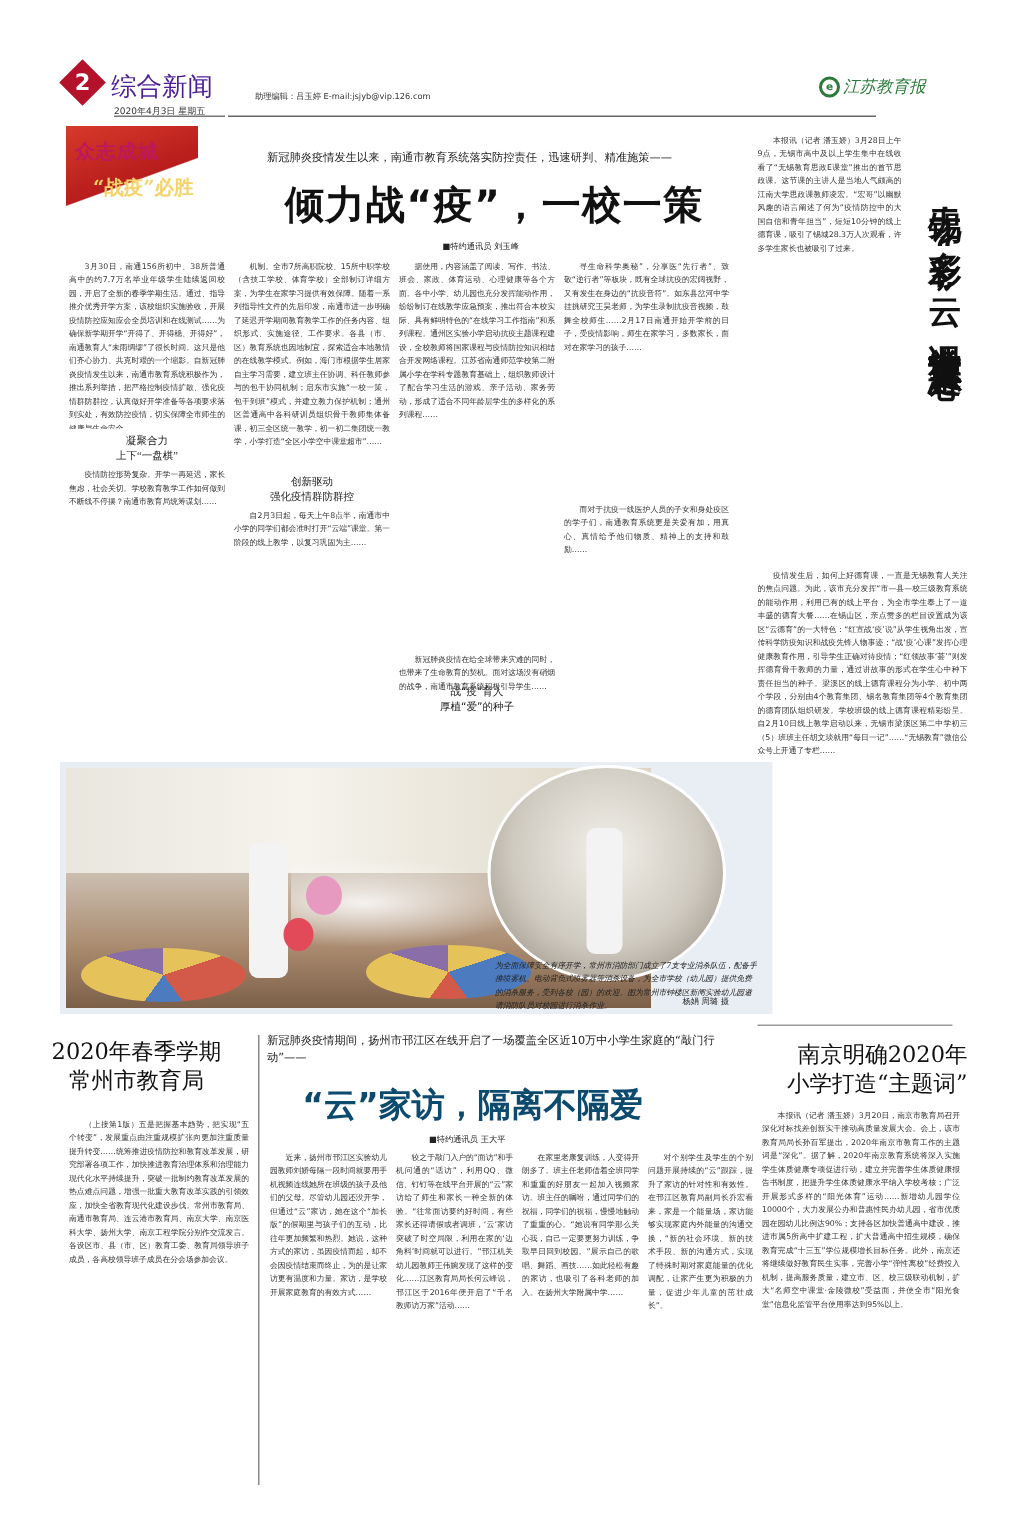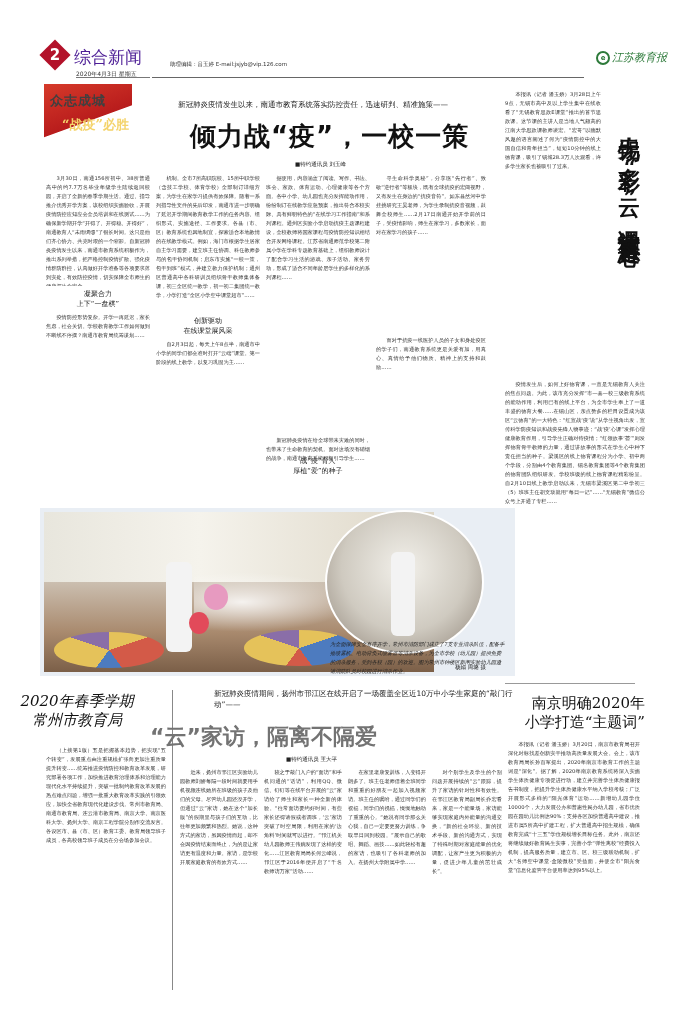--- a/index.html
+++ b/index.html
@@ -4,43 +4,43 @@
 <style>
   html,body{margin:0;padding:0;background:#fff;}
   body{width:679px;height:1024px;position:relative;overflow:hidden;font-family:"DejaVu Serif",serif;color:#222;}
   .abs{position:absolute;}
   .pg-diamond{left:44px;top:44px;width:22px;height:22px;background:#b3122a;transform:rotate(45deg);}
   .pg-num{left:44px;top:44px;width:22px;height:22px;color:#fff;font:bold 15px "DejaVu Sans",sans-serif;text-align:center;line-height:22px;}
   .section-name{left:74px;top:46px;font:17px "DejaVu Sans",sans-serif;color:#4c1d95;}
   .date-line{left:76px;top:70px;font:6px "DejaVu Sans",sans-serif;color:#333;}
   .editor-line{left:170px;top:61px;font:5.5px "DejaVu Sans",sans-serif;color:#333;}
   .rule{height:1px;background:#777;}
-  .logo{left:596px;top:50px;font:11px "DejaVu Serif",serif;color:#2d7a3a;font-style:italic;}
+  .logo{left:546px;top:50px;font:11px "DejaVu Serif",serif;color:#2d7a3a;font-style:italic;}
   .logo-e{display:inline-block;width:10px;height:10px;border-radius:50%;border:2px solid #2d7a3a;color:#2d7a3a;font:bold 7px "DejaVu Sans",sans-serif;text-align:center;line-height:10px;margin-right:2px;vertical-align:middle;}
   .banner{left:44px;top:84px;width:88px;height:64px;background:linear-gradient(160deg,#d63a2a 0%,#b81c1c 55%,#fff 56%);}
-  .banner-t1{left:50px;top:92px;font:bold 13px "DejaVu Serif",serif;color:#404040;letter-spacing:1px;}
+  .banner-t1{left:50px;top:92px;font:bold 13px "DejaVu Serif",serif;color:#be185d;letter-spacing:1px;}
   .banner-t2{left:62px;top:116px;font:bold 13px "DejaVu Serif",serif;color:#f4d36a;}
   .kicker{left:178px;top:100px;font:7.5px "DejaVu Sans",sans-serif;color:#222;white-space:nowrap;}
   .headline{left:190px;top:119px;font:bold 26px "DejaVu Sans",sans-serif;color:#111;letter-spacing:1px;white-space:nowrap;}
   .byline{font:5.5px "DejaVu Sans",sans-serif;color:#222;white-space:nowrap;}
   .col{font:5.2px/9px "DejaVu Sans",sans-serif;color:#333;text-align:justify;overflow:hidden;}
   .col p{margin:0;text-indent:2em;}
   .subhead{font:7px/10px "DejaVu Sans",sans-serif;color:#222;text-align:center;}
   .vhead{left:612px;top:122px;width:30px;font:bold 22px/25px "DejaVu Serif",serif;color:#111;writing-mode:vertical-rl;text-orientation:upright;letter-spacing:2px;}
   .photo{left:44px;top:512px;width:390px;height:160px;background:linear-gradient(180deg,#d9dad5 0%,#cfc5b8 40%,#a98a6e 75%,#7b5f48 100%);overflow:hidden;}
   .photo-frame{left:40px;top:508px;width:475px;height:168px;background:#e9eef4;}
   .circle{left:325px;top:510px;width:155px;height:140px;border-radius:50%;background:radial-gradient(circle at 50% 40%,#f2f0ea 0%,#cfcac0 55%,#8d8276 100%);border:2px solid #fff;}
   .person{background:#f3f3f3;border-radius:6px;}
   .table-top{border-radius:50%;}
   .balloon{border-radius:50%;}
   .caption{left:330px;top:640px;width:176px;font:italic 5.2px/9px "DejaVu Serif",serif;color:#222;}
   .caption-credit{left:455px;top:664px;font:5.5px "DejaVu Sans",sans-serif;color:#222;}
   .art-title{font:15px/19px "DejaVu Serif",serif;color:#111;text-align:center;}
-  .art2-title{left:150px;top:722px;width:330px;font:bold 22px "DejaVu Sans",sans-serif;color:#737373;text-align:left;}
-  .art2-kicker{left:178px;top:688px;width:320px;font:7.5px/11px "DejaVu Sans",sans-serif;color:#222;margin-left:36px;}
+  .art2-title{left:150px;top:722px;width:330px;font:bold 22px "DejaVu Sans",sans-serif;color:#0c4a6e;text-align:center;}
+  .art2-kicker{left:178px;top:688px;width:320px;font:7.5px/11px "DejaVu Sans",sans-serif;color:#222;}
   .vrule{width:1px;background:#888;}
   .hrule{height:1px;background:#999;}
 </style>
 </head>
 <body>
 
 <div class="abs pg-diamond"></div>
 <div class="abs pg-num">2</div>
 <div class="abs section-name">综合新闻</div>
 <div class="abs date-line">2020年4月3日  星期五</div>
@@ -64,27 +64,27 @@
 <div class="abs col" style="left:156px;top:174px;width:104px;height:140px;">
     <p>机制。全市7所高职院校、15所中职学校（含技工学校、体育学校）全部制订详细方案，为学生在家学习提供有效保障。随着一系列指导性文件的先后印发，南通市进一步明确了延迟开学期间教育教学工作的任务内容、组织形式、实施途径、工作要求。各县（市、区）教育系统也因地制宜，探索适合本地教情的在线教学模式。例如，海门市根据学生居家自主学习需要，建立班主任协调、科任教师参与的包干协同机制；启东市实施“一校一策，包干到班”模式，并建立教力保护机制；通州区普通高中各科研训员组织骨干教师集体备课，初三全区统一教学，初一初二集团统一教学，小学打造“全区小学空中课堂超市”……</p>
   </div>
 <div class="abs col" style="left:266px;top:174px;width:104px;height:170px;">
     <p>据使用，内容涵盖了阅读、写作、书法、班会、家政、体育运动、心理健康等各个方面。各中小学、幼儿园也充分发挥能动作用，纷纷制订在线教学应急预案，推出符合本校实际、具有鲜明特色的“在线学习工作指南”和系列课程。通州区实验小学启动抗疫主题课程建设，全校教师将国家课程与疫情防控知识相结合开发网络课程。江苏省南通师范学校第二附属小学在学科专题教育基础上，组织教师设计了配合学习生活的游戏、亲子活动、家务劳动，形成了适合不同年龄层学生的多样化的系列课程……</p>
   </div>
 <div class="abs col" style="left:376px;top:174px;width:110px;height:160px;">
     <p>寻生命科学奥秘”，分享医“先行者”、致敬“逆行者”等板块，既有全球抗疫的宏阔视野，又有发生在身边的“抗疫音符”。如东县岔河中学挂挑研究王昊老师，为学生录制抗疫音视频，鼓舞全校师生……2月17日南通开始开学前的日子，受疫情影响，师生在家学习，多数家长，面对在家学习的孩子……</p>
   </div>
 
-<div class="abs subhead" style="left:46px;top:289px;width:104px;">
+<div class="abs subhead" style="left:46px;top:289px;width:104px;font-family:Liberation Serif, serif;">
   <div>凝聚合力</div>
   <div>上下“一盘棋”</div>
 </div>
 <div class="abs subhead" style="left:156px;top:316px;width:104px;">
   <div>创新驱动</div>
-  <div>在线课堂展风采</div>
+  <div>强化疫情群防群控</div>
 </div>
 <div class="abs subhead" style="left:266px;top:412px;width:104px;margin-top:44px;">
   <div>战“疫”育人</div>
   <div>厚植“爱”的种子</div>
 </div>
 
 <div class="abs col" style="left:46px;top:313px;width:104px;height:190px;">
     <p>疫情防控形势复杂。开学一再延迟，家长焦虑，社会关切。学校教育教学工作如何做到不断线不停摆？南通市教育局统筹谋划……</p>
   </div>
 <div class="abs col" style="left:156px;top:340px;width:104px;height:163px;">
@@ -116,21 +116,21 @@
   <div class="abs balloon" style="left:160px;top:72px;width:24px;height:26px;background:#e79ac0;"></div>
 </div>
 <div class="abs circle">
   <div class="abs person" style="left:64px;top:40px;width:24px;height:84px;"></div>
 </div>
 <div class="abs caption">为全面保障安全有序开学，常州市消防部门成立了7支专业消杀队伍，配备手推喷雾机、电动背负式喷雾器等消杀设备，为全市学校（幼儿园）提供免费的消杀服务，受到各校（园）的欢迎。图为常州市钟楼区新闸实验幼儿园邀请消防队员对校园进行消杀作业。</div>
 <div class="abs caption-credit">杨娟  周璐  摄</div>
 
 <div class="abs hrule" style="left:505px;top:683px;width:130px;"></div>
 
-<div class="abs art-title" style="left:12px;top:692px;width:130px;font-style:italic;">
+<div class="abs art-title" style="left:26px;top:692px;width:130px;">
   <div>2020年春季学期</div>
   <div>常州市教育局</div>
 </div>
 <div class="abs col" style="left:46px;top:746px;width:120px;height:244px;">
     <p>（上接第1版）五是把握基本趋势，把实现“五个转变”，发展重点由注重规模扩张向更加注重质量提升转变……统筹推进疫情防控和教育改革发展，研究部署各项工作，加快推进教育治理体系和治理能力现代化水平持续提升，突破一批制约教育改革发展的热点难点问题，增强一批重大教育改革实践的引领效应，加快全省教育现代化建设步伐。常州市教育局、南通市教育局、连云港市教育局、南京大学、南京医科大学、扬州大学、南京工程学院分别作交流发言。各设区市、县（市、区）教育工委、教育局领导班子成员，各高校领导班子成员在分会场参加会议。</p>
   </div>
 <div class="abs vrule" style="left:172px;top:690px;height:300px;"></div>
 
 <div class="abs art2-kicker">新冠肺炎疫情期间，扬州市邗江区在线开启了一场覆盖全区近10万中小学生家庭的“敲门行动”——</div>
 <div class="abs art2-title">“云”家访，隔离不隔爱</div>

